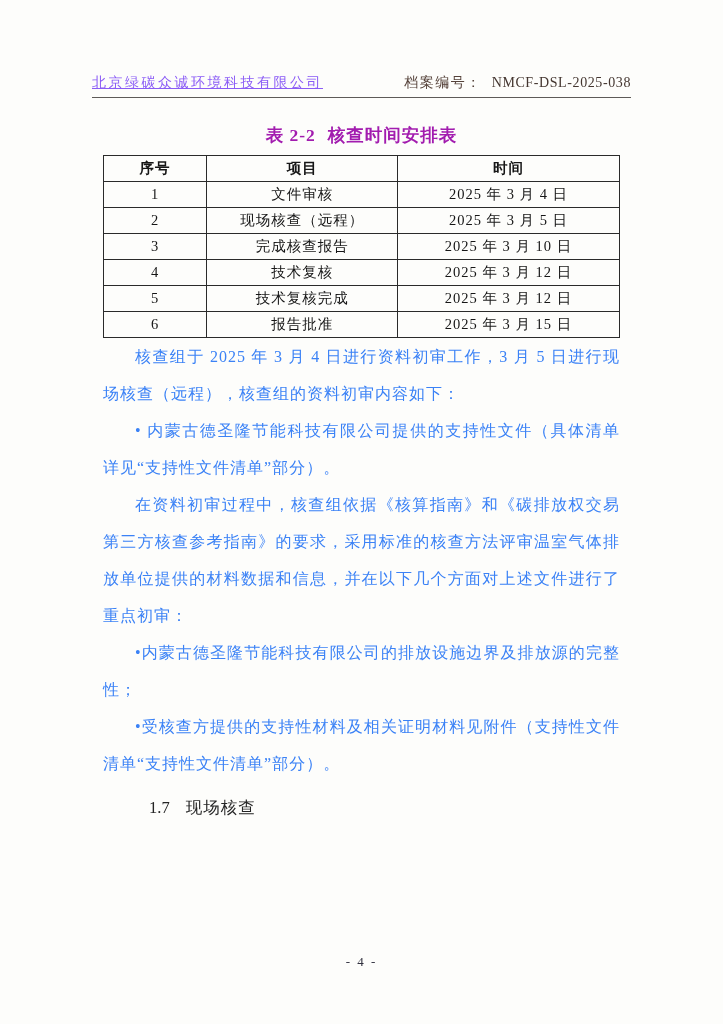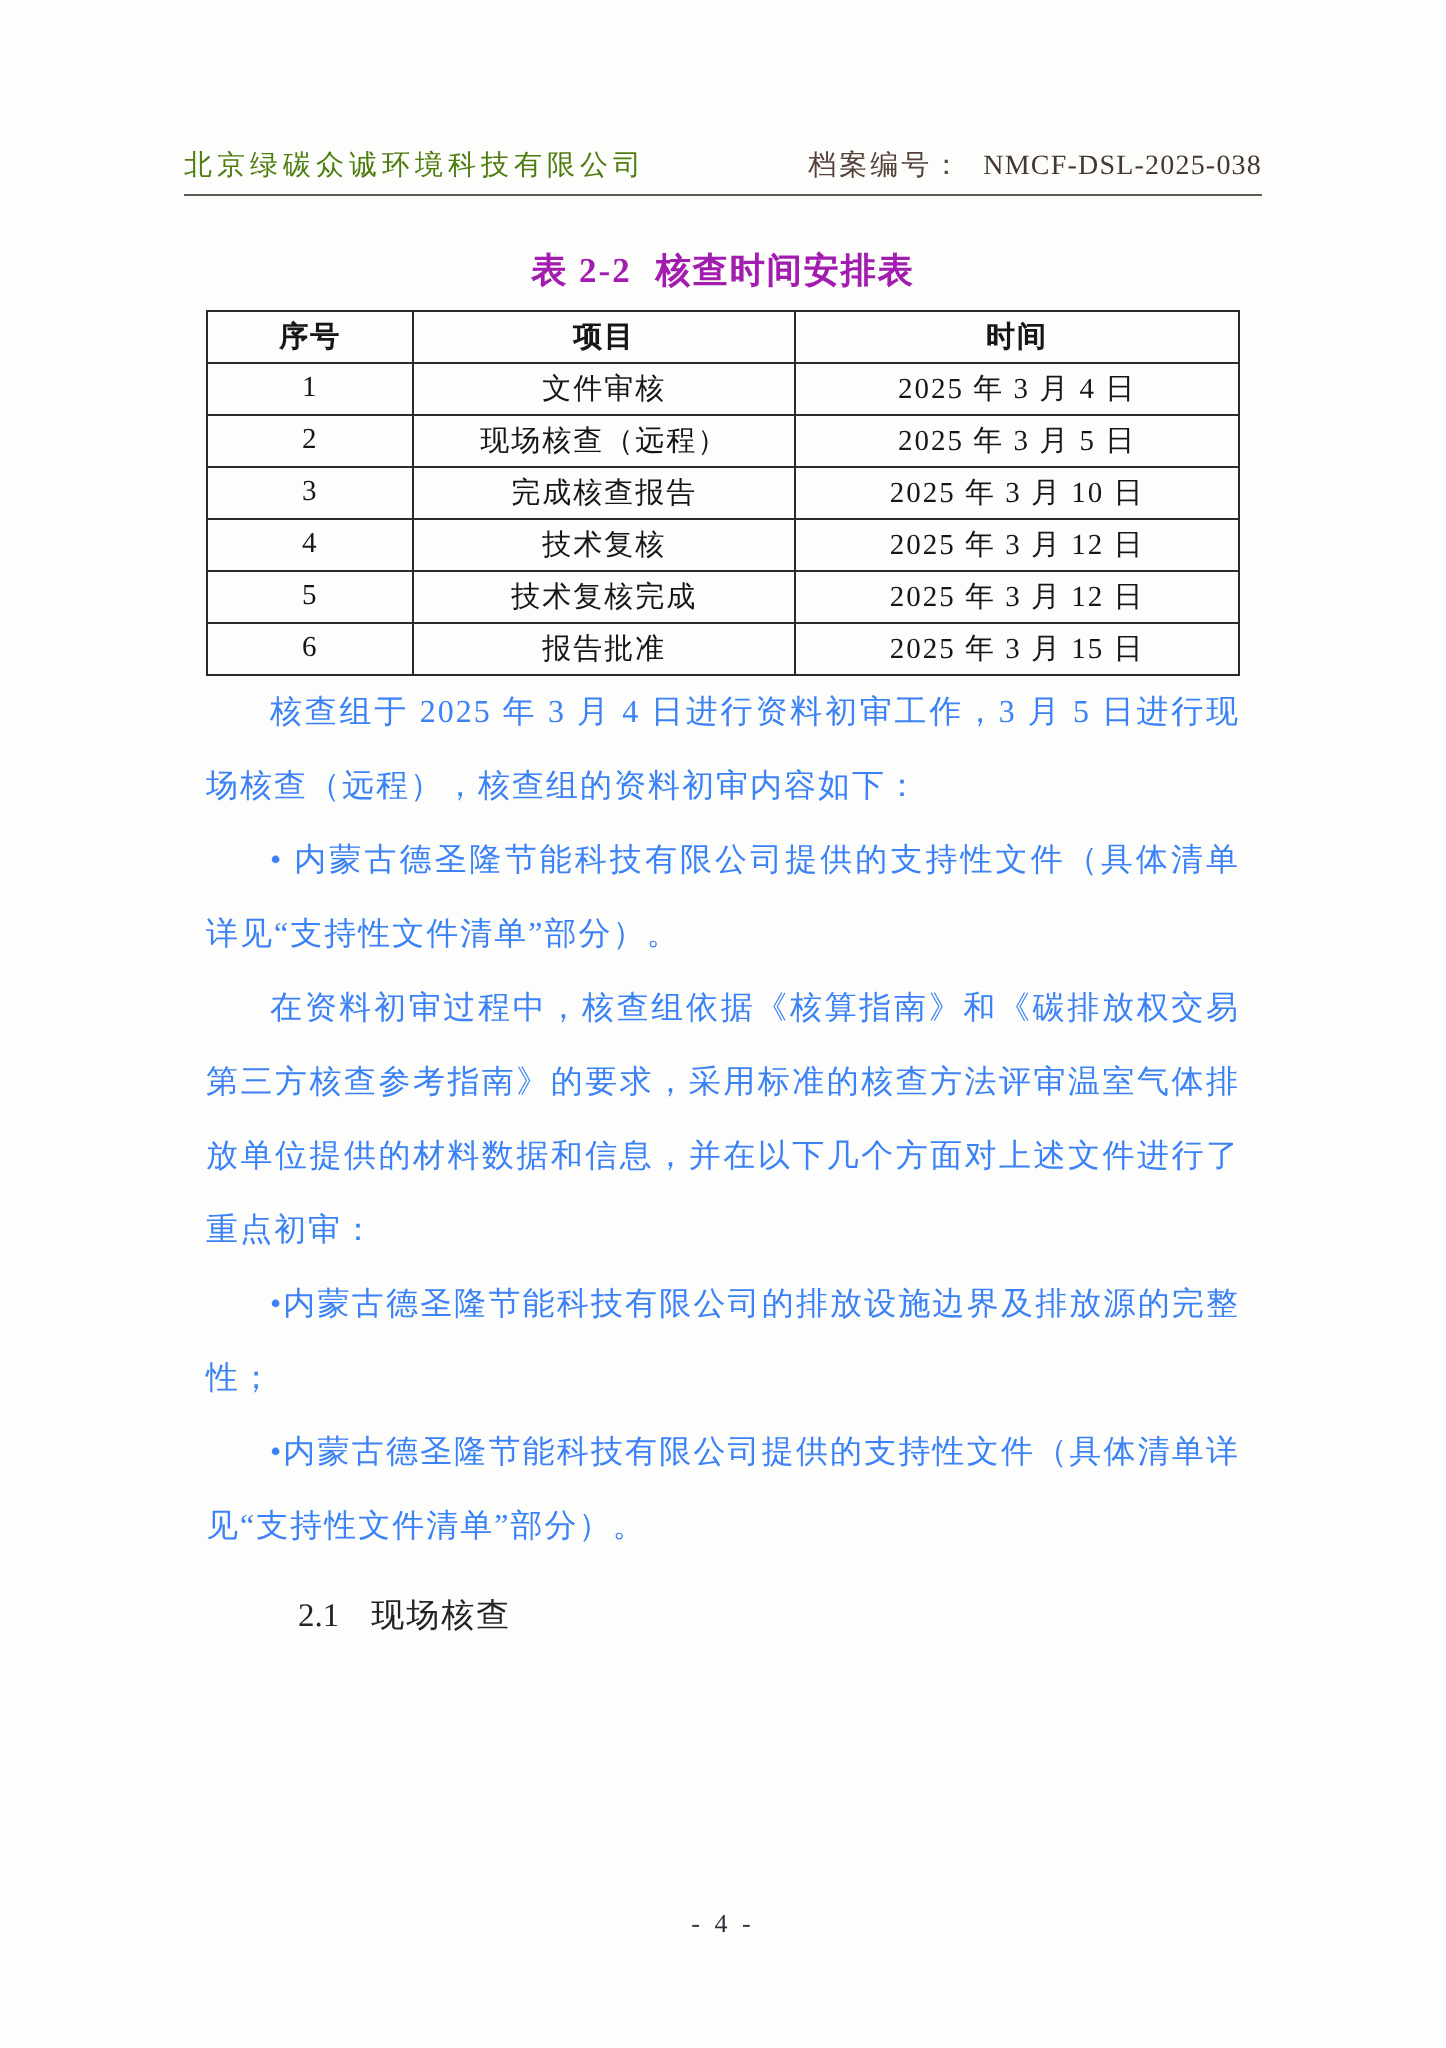--- a/index.html
+++ b/index.html
@@ -15,21 +15,21 @@
     overflow:hidden;
   }
   
   .doc-header {
     display:flex; justify-content:space-between; align-items:baseline;
     margin:0 -11px;
     padding-bottom:5px;
     border-bottom:1.6px solid #5e5b58;
     font-size:14px;
   }
-  .hdr-company { color:#4d7c0f; letter-spacing:2.5px; }
+  .hdr-company { color:#8b5cf6; letter-spacing:2.5px;text-decoration:underline; }
   .hdr-right   { color:#55423a;margin-top:24px; }
   .hdr-label   { letter-spacing:1.5px; margin-right:10px; }
   .hdr-number  { color:#443630; letter-spacing:0.6px; }
   
   .table-title {
     text-align:center;
     font-size:17.5px; font-weight:bold; color:#a21caf;
     margin:25px 0 8px 0; letter-spacing:1px;
   }
   .table-title .tt-label { margin-right:12px; }
@@ -135,22 +135,22 @@
         <td>2025 年 3 月 15 日</td>
       </tr>
     </tbody>
   </table>
 
 
   <p class="body-par indent">核查组于 2025 年 3 月 4 日进行资料初审工作，3 月 5 日进行现场核查（远程），核查组的资料初审内容如下：</p>
   <p class="body-par indent">• 内蒙古德圣隆节能科技有限公司提供的支持性文件（具体清单详见“支持性文件清单”部分）。</p>
   <p class="body-par indent">在资料初审过程中，核查组依据《核算指南》和《碳排放权交易第三方核查参考指南》的要求，采用标准的核查方法评审温室气体排放单位提供的材料数据和信息，并在以下几个方面对上述文件进行了重点初审：</p>
   <p class="body-par indent">•内蒙古德圣隆节能科技有限公司的排放设施边界及排放源的完整性；</p>
-  <p class="body-par indent">•内蒙古德圣隆节能科技有限公司提供的支持性文件（具体清单详见“支持性文件清单”部分）。</p>
+  <p class="body-par indent">•受核查方提供的支持性材料及相关证明材料见附件（支持性文件清单“支持性文件清单”部分）。</p>
 
   <h2 class="sec-heading plain">
-    <span class="num">2.1</span><span>现场核查</span>
+    <span class="num">1.7</span><span>现场核查</span>
   </h2>
 
 
   <div class="page-footer">- 4 -</div>
 
 </div>
 
 </body></html>

